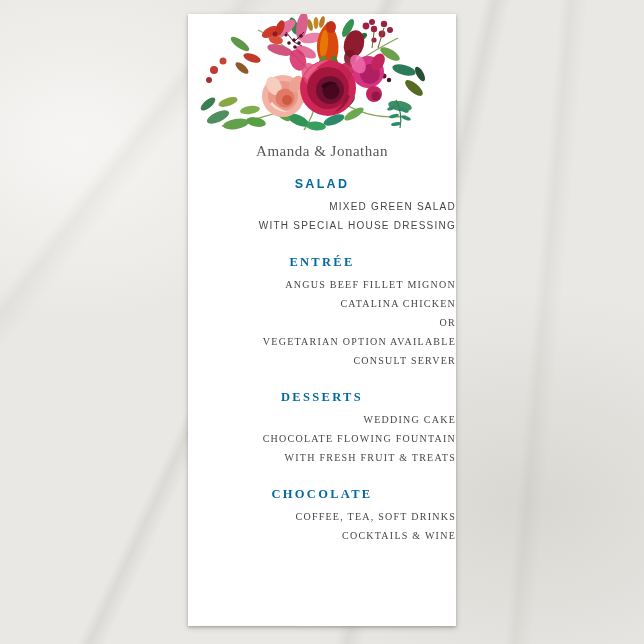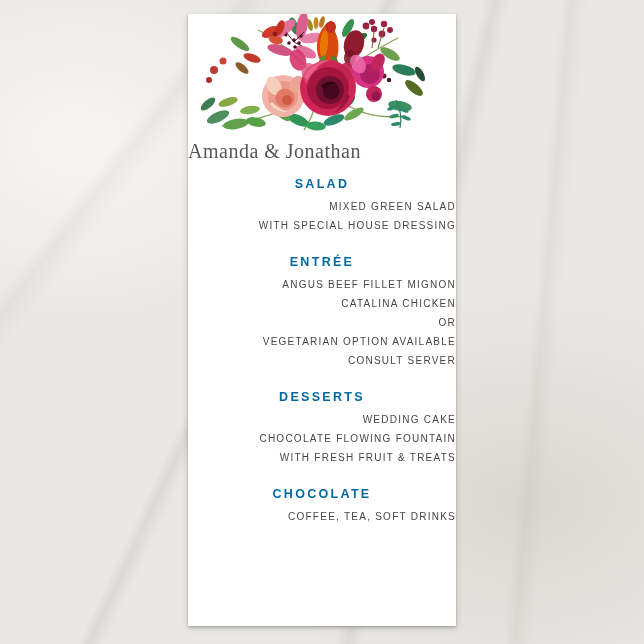--- a/index.html
+++ b/index.html
@@ -20,26 +20,27 @@
   }
   .card{
     position:absolute;left:188px;top:14px;width:268px;height:612px;
     background:#ffffff;
     box-shadow:0 2px 5px rgba(110,107,100,.40), 0 1px 2px rgba(110,107,100,.30);
   }
   .bouquet{position:absolute;left:10px;top:0;width:240px;height:124px;}
   .bouquet svg{display:block;width:100%;height:100%;}
   .names{
     position:absolute;top:126px;left:0;width:100%;
+    text-align:center;
     font-family:"Liberation Serif", serif;
-    font-size:20px;line-height:22px;color:#575757;letter-spacing:.5px;
+    font-size:15px;line-height:22px;color:#575757;letter-spacing:.5px;
   }
   .menu{position:absolute;top:157px;left:0;width:100%;text-align:center;}
   .menu section{margin:0 0 0 0;padding:0;}
-  .menu section + section{margin-top:17px;}
+  .menu section + section{margin-top:17px;font-family:Liberation Serif, serif;}
   .sec-title{
     margin:3px;font-size:12.5px;font-weight:bold;letter-spacing:2.3px;
     color:#0369a1;line-height:20px;
   }
   .item{
     font-size:10px;letter-spacing:1.25px;color:#464646;line-height:19px;text-align:right;
   }
 </style>
 </head>
 <body>
@@ -223,17 +224,18 @@
       <section>
         <h3 class="sec-title">DESSERTS</h3>
         <div class="item">WEDDING CAKE</div>
         <div class="item">CHOCOLATE FLOWING FOUNTAIN</div>
         <div class="item">WITH FRESH FRUIT &amp; TREATS</div>
       </section>
 
       <section>
         <h3 class="sec-title">CHOCOLATE</h3>
         <div class="item">COFFEE, TEA, SOFT DRINKS</div>
+        <div class="item">COCKTAILS &amp; WINE</div>
       </section>
 
     </div>
   </div>
 </div>
 
 </body></html>

